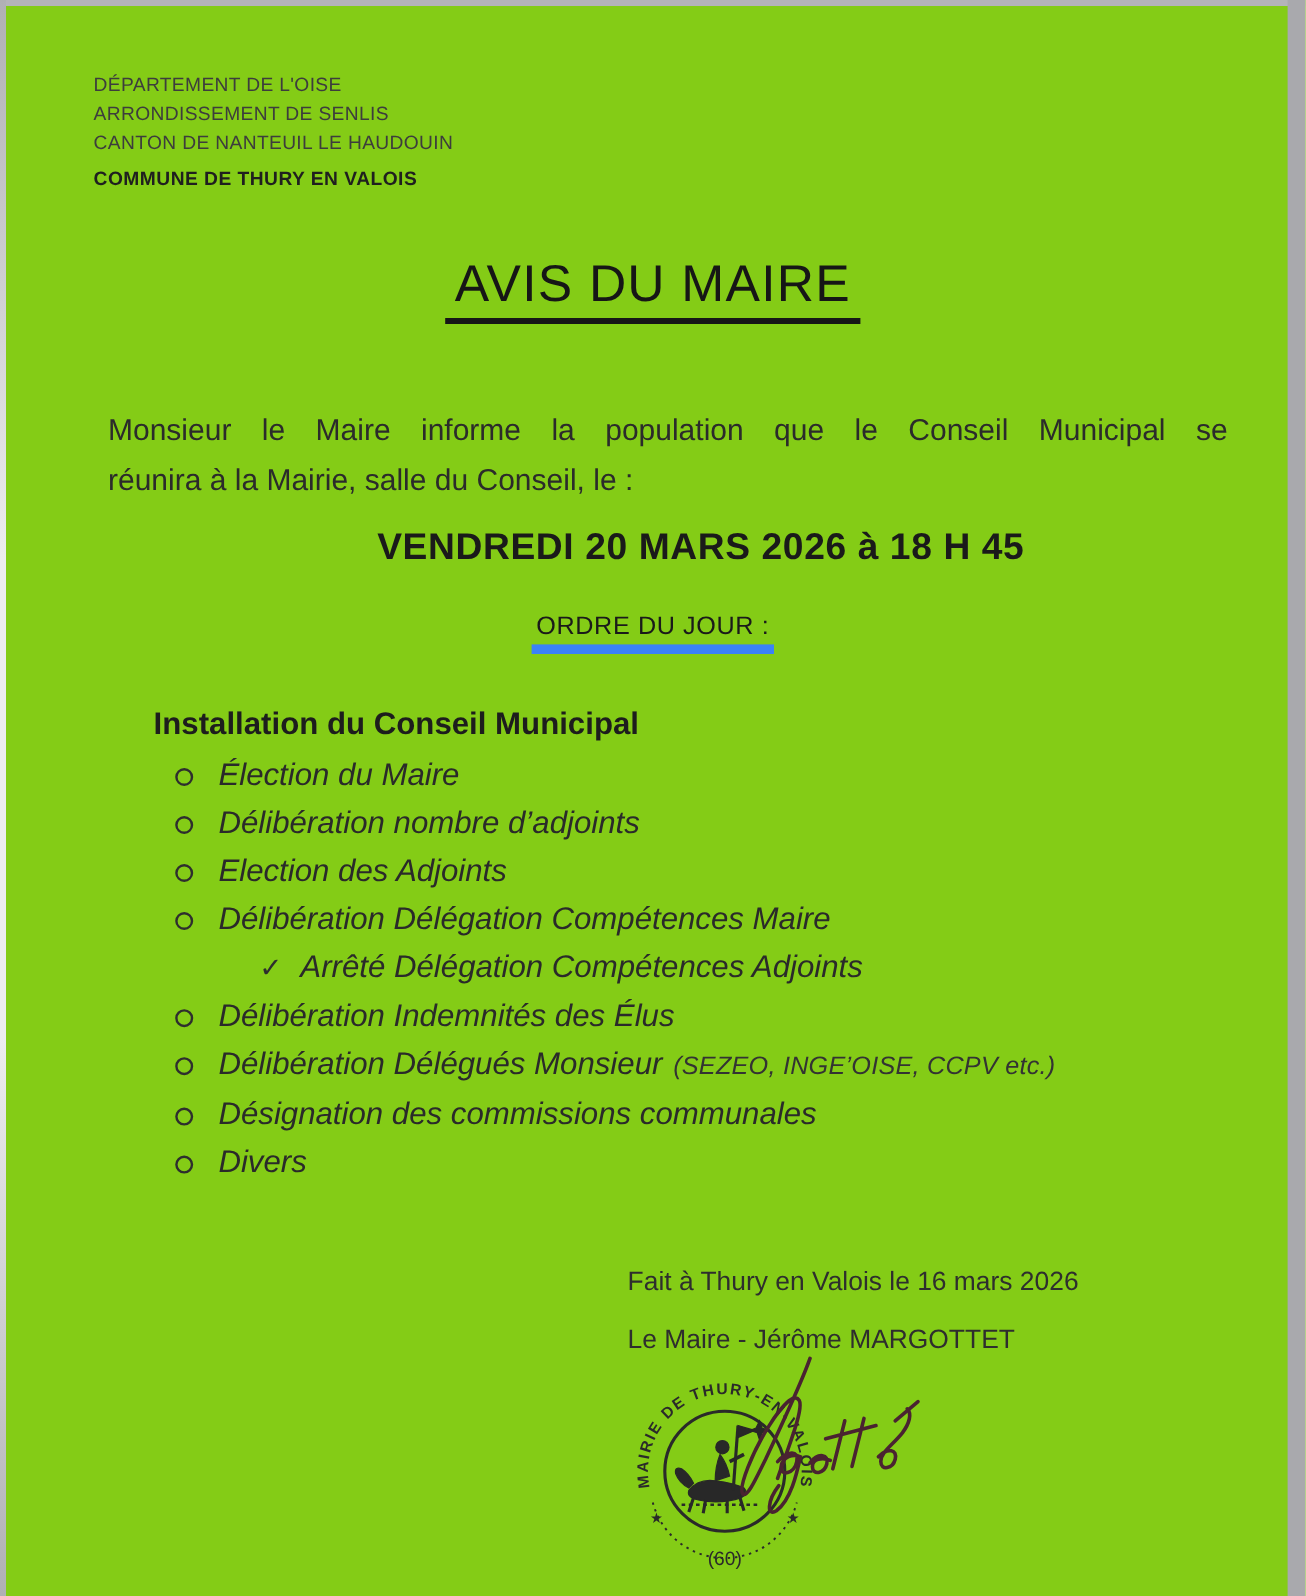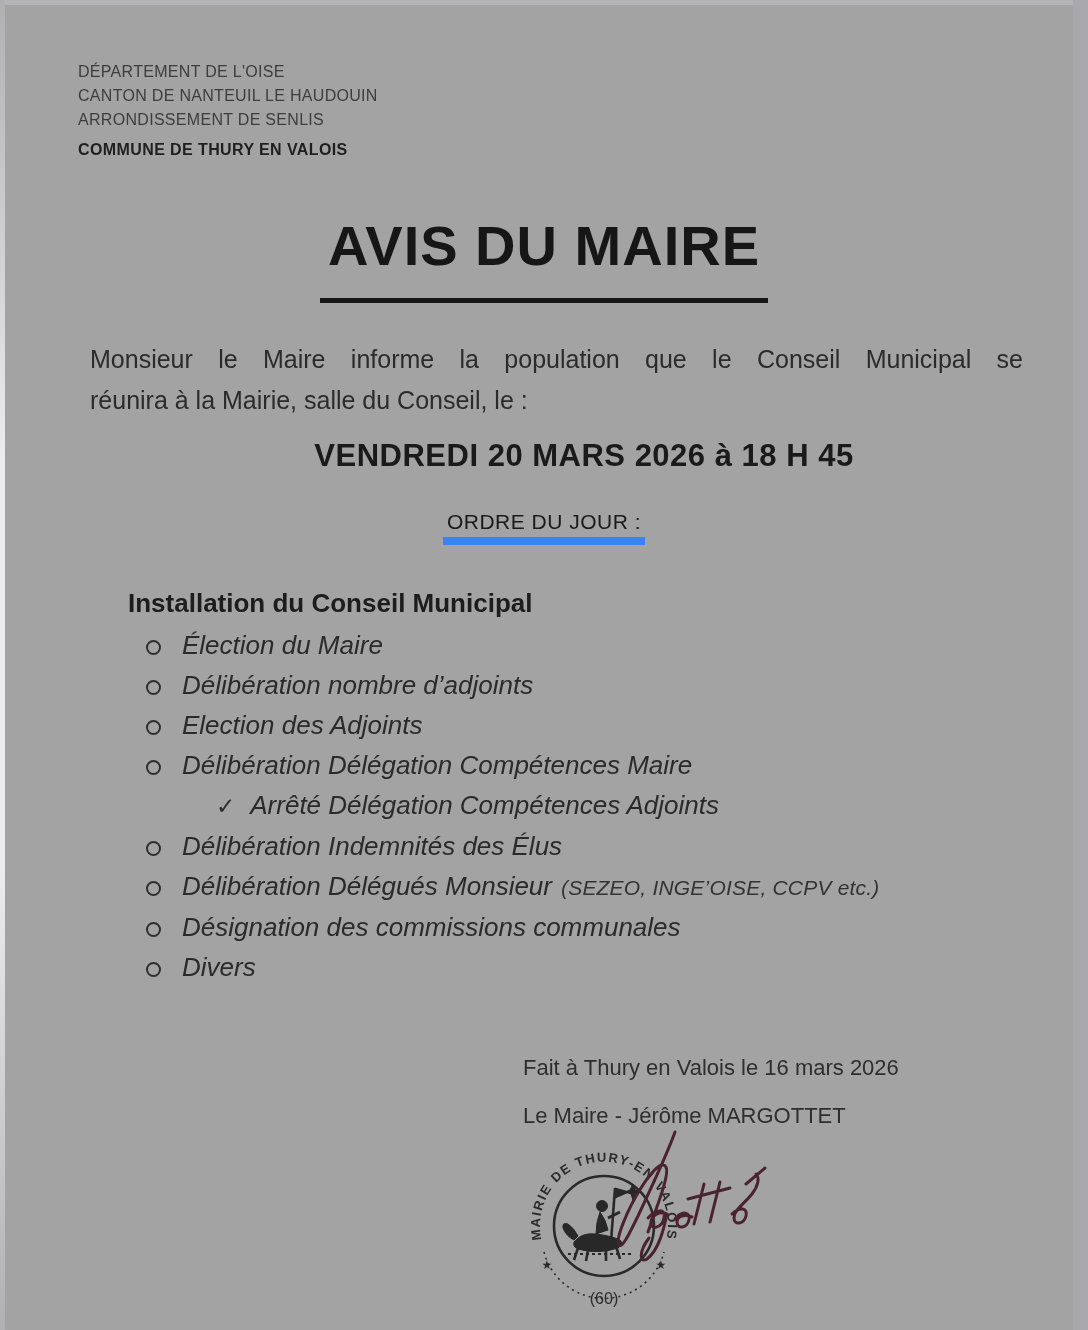--- a/index.html
+++ b/index.html
@@ -1,32 +1,32 @@
 <!DOCTYPE html>
 <html><head>
 <meta charset="utf-8">
 <style>
   html,body{margin:0;padding:0;background:#e9e9ec;}
   .page{
     position:relative; width:1088px; height:1330px; margin:0 auto;
-    background:#a3a3a3; overflow:hidden;
+    background:#84cc16; overflow:hidden;
     font-family:"Liberation Sans","DejaVu Sans",sans-serif;
     color:#262626;
   }
   .edge{position:absolute; pointer-events:none;}
   .edge-top{left:0;top:0;width:1088px;height:5px;background:#b4b4b8;}
   .edge-right{right:0;top:0;width:15px;height:1330px;background:#a9a9ad;}
   .edge-left{left:0;top:0;width:5px;height:1330px;
     background:linear-gradient(180deg,#b0b0b4 0%,#ededef 35%,#ededef 65%,#b0b0b4 100%);}
   .letterhead{position:absolute;left:78px;top:60px;line-height:24px;}
   .lh-line{font-size:16px;color:#3d3d3d;letter-spacing:.3px;}
   .lh-commune{font-size:16px;font-weight:bold;color:#1f1f1f;margin-top:6px;letter-spacing:.4px;}
   .title-wrap{position:absolute;left:0;top:213px;width:1088px;text-align:center;}
-  .title-text{display:inline-block;font-size:56px;font-weight:bold;color:#161616;
-    letter-spacing:1px;border-bottom:5px solid #161616;padding:0 8px 20px 8px;}
+  .title-text{display:inline-block;font-size:43px;font-weight:normal;color:#161616;
+    letter-spacing:1px;border-bottom:5px solid #161616;padding:0 8px 3px 8px;}
   .intro{position:absolute;left:78px;top:327px;width:933px;font-size:25px;color:#2b2b2b;line-height:41px;}
   .intro-l1{display:block;text-align:justify;text-align-last:justify;}
   .intro-l2{display:block;}
   .datetime{position:absolute;left:0;top:438px;width:1088px;text-align:center;
     font-size:31px;font-weight:bold;color:#1a1a1a;letter-spacing:.5px;margin-left:40px;}
   .agenda-heading-wrap{position:absolute;left:0;top:510px;width:1088px;text-align:center;}
   .agenda-heading{display:inline-block;font-size:21px;font-weight:normal;color:#1a1a1a;
     letter-spacing:.5px;border-bottom:8px solid #3b82f6;padding:0 4px 3px 4px;}
   .section-title{position:absolute;left:128px;top:588px;font-size:26px;font-weight:bold;color:#1d1d1d;}
   .agenda-list{position:absolute;left:140px;top:631px;width:860px;font-style:italic;}
@@ -46,22 +46,22 @@
 </head>
 <body>
 
 <div class="page">
   <div class="edge edge-top"></div>
   <div class="edge edge-left"></div>
   <div class="edge edge-right"></div>
 
   <div class="letterhead">
     <div class="lh-line">DÉPARTEMENT DE L'OISE</div>
+    <div class="lh-line">ARRONDISSEMENT DE SENLIS</div>
     <div class="lh-line">CANTON DE NANTEUIL LE HAUDOUIN</div>
-    <div class="lh-line">ARRONDISSEMENT DE SENLIS</div>
     <div class="lh-commune">COMMUNE DE THURY EN VALOIS</div>
   </div>
 
   <div class="title-wrap">
     <span class="title-text">AVIS DU MAIRE</span>
   </div>
 
   <p class="intro" style="margin:12px;">
     <span class="intro-l1">Monsieur le Maire informe la population que le Conseil Municipal se</span>
     <span class="intro-l2">réunira à la Mairie, salle du Conseil, le :</span>

